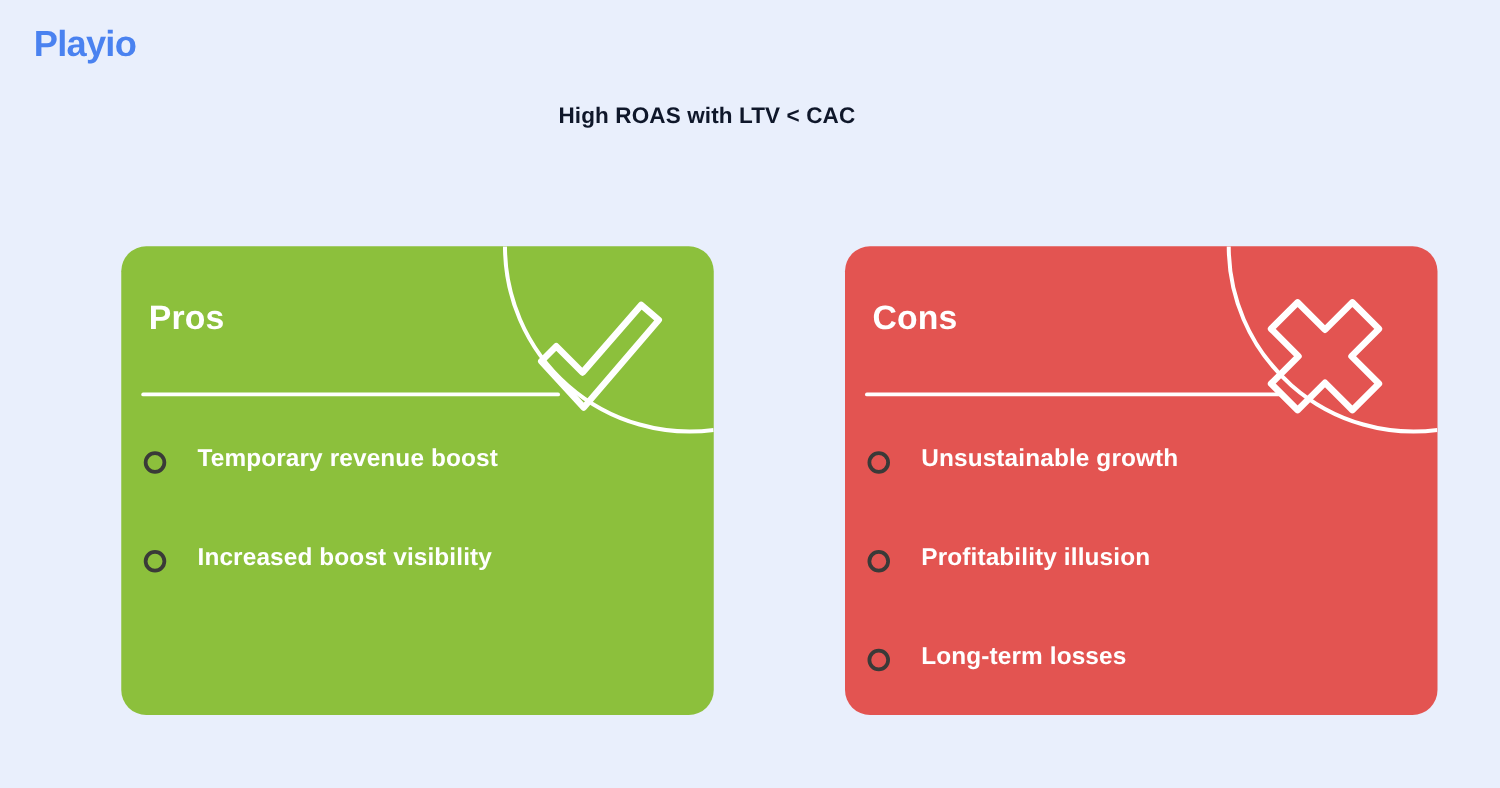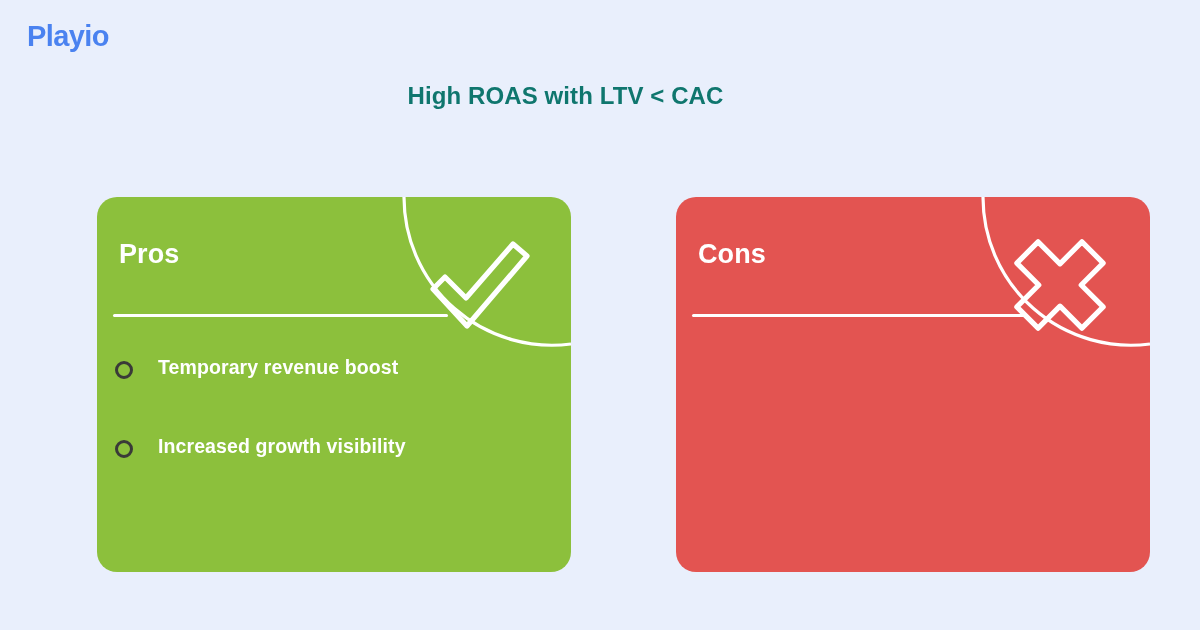--- a/index.html
+++ b/index.html
@@ -38,23 +38,23 @@
     user-select: none;
   }
 
   
   .headline {
     position: absolute;
     left: 0;
     top: 82px;
     width: 1131px;
     text-align: center;
-    font-size: 24px;
-    font-weight: bold;
-    color: #0f766e;
+    font-size: 18px;
+    font-weight: bold;
+    color: #0f172a;
     letter-spacing: 0.1px;
   }
 
   
   .card {
     position: absolute;
     top: 197px;
     width: 474px;
     height: 375px;
     border-radius: 20px;
@@ -154,21 +154,21 @@
 
     <div class="card-rule"></div>
 
     <ul class="card-list">
       <li class="list-item">
         <span class="bullet-ring"></span>
         <span class="list-label">Temporary revenue boost</span>
       </li>
       <li class="list-item">
         <span class="bullet-ring"></span>
-        <span class="list-label">Increased growth visibility</span>
+        <span class="list-label">Increased boost visibility</span>
       </li>
     </ul>
   </div>
 
   <div class="card card-cons">
 
     <div class="card-deco">
       <svg viewBox="0 0 200 180" xmlns="http://www.w3.org/2000/svg">
 
         <path d="M 33 0 A 148 148 0 0 0 200 147" fill="none" stroke="#ffffff" stroke-width="3.2"></path>
@@ -177,15 +177,29 @@
           <path d="M 95 42 L 125 42 L 125 73 L 156 73 L 156 103 L 125 103 L 125 134
                    L 95 134 L 95 103 L 64 103 L 64 73 L 95 73 Z" fill="none" stroke="#ffffff" stroke-width="5.2" stroke-linejoin="round" stroke-linecap="round"></path>
         </g>
       </svg>
     </div>
 
     <div class="card-title">Cons</div>
 
     <div class="card-rule"></div>
 
+    <ul class="card-list">
+      <li class="list-item">
+        <span class="bullet-ring"></span>
+        <span class="list-label">Unsustainable growth</span>
+      </li>
+      <li class="list-item">
+        <span class="bullet-ring"></span>
+        <span class="list-label">Profitability illusion</span>
+      </li>
+      <li class="list-item">
+        <span class="bullet-ring"></span>
+        <span class="list-label">Long-term losses</span>
+      </li>
+    </ul>
   </div>
 
 </div>
 
 </body></html>

